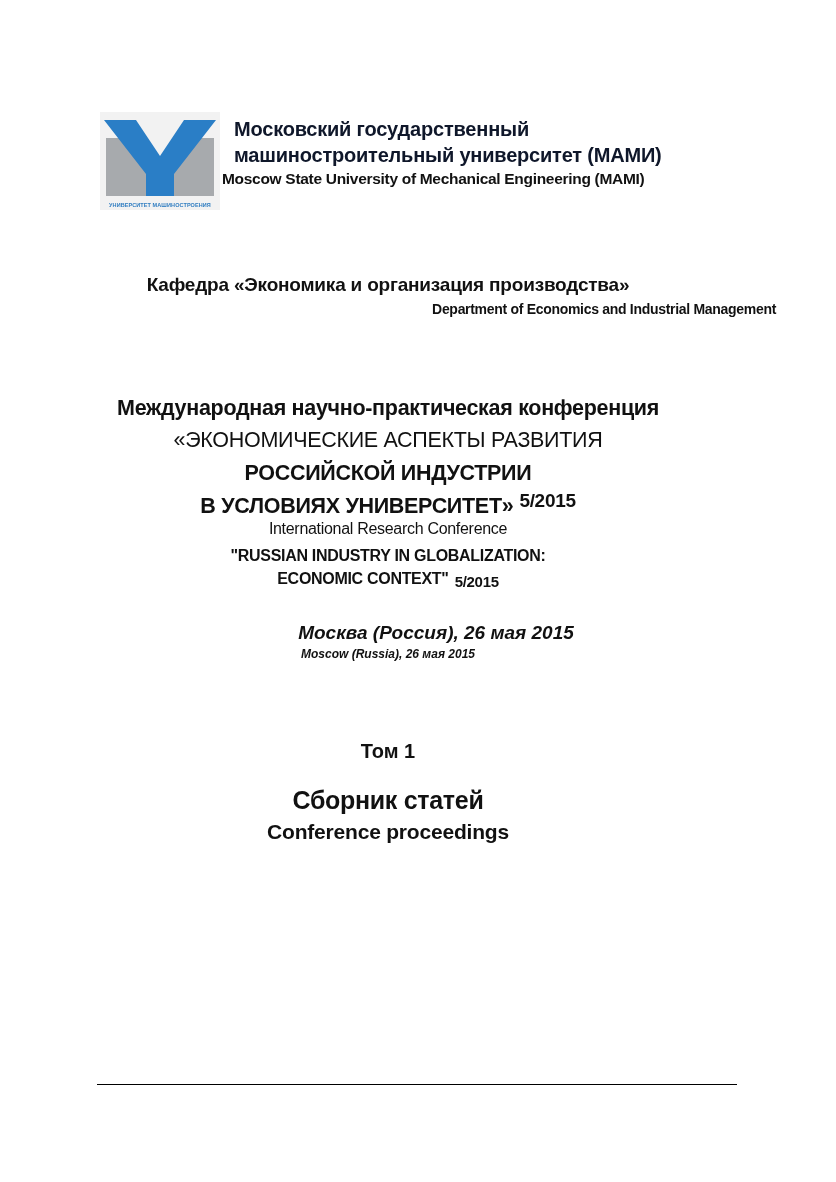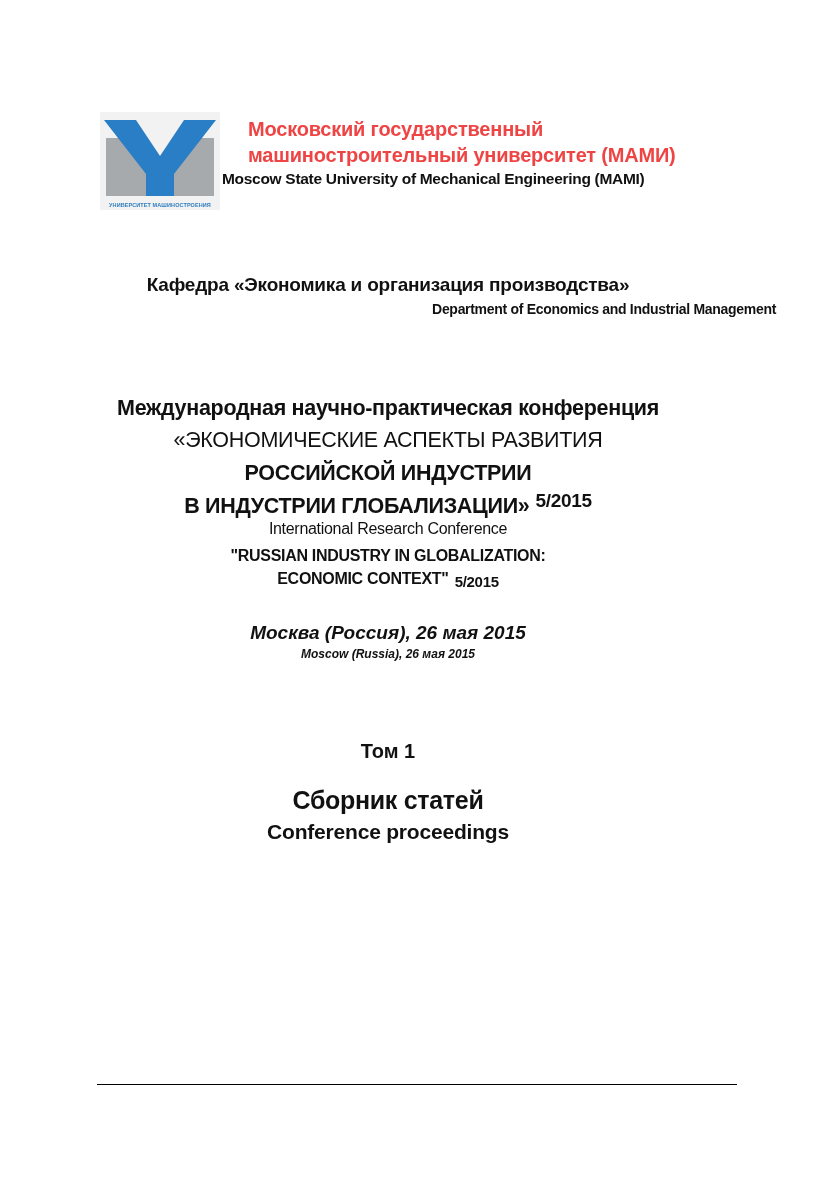--- a/index.html
+++ b/index.html
@@ -3,35 +3,35 @@
   <meta charset="utf-8">
   <style>
     html, body { margin: 0; padding: 0; background: #ffffff; }
     body { width: 836px; height: 1182px; position: relative; overflow: hidden;
            font-family: "Liberation Sans", "DejaVu Sans", sans-serif; color: #111; }
     .abs { position: absolute; }
     .logo { left: 100px; top: 112px; width: 120px; height: 98px; background: #f2f2f2; }
     .logo svg { display: block; }
     .logo-caption { position: absolute; left: 2px; right: 2px; bottom: 2px; font-size: 5.5px;
                     color: #2e7cc0; font-weight: bold; text-align: center; letter-spacing: 0.1px; white-space: nowrap; }
-    .uni-line { left: 248px; font-size: 20px; font-weight: bold; color: #ef4444; white-space: nowrap; letter-spacing: -0.2px; }
+    .uni-line { left: 234px; font-size: 20px; font-weight: bold; color: #0f172a; white-space: nowrap; letter-spacing: -0.2px; }
     .uni-en { left: 222px; font-size: 15.5px; font-weight: bold; color: #111; white-space: nowrap; letter-spacing: -0.3px; }
     .center { left: 0; width: 776px; text-align: center; white-space: nowrap; }
     .dept-ru { top: 274px; font-size: 19px; font-weight: bold; letter-spacing: -0.2px; }
     .dept-en { top: 301px; font-size: 14px; font-weight: bold; letter-spacing: -0.3px; text-align: right; }
     .conf-ru1 { top: 396px; font-size: 21.5px; font-weight: bold; letter-spacing: -0.3px; }
     .conf-ru2 { top: 428px; font-size: 21.5px; font-weight: normal; letter-spacing: -0.3px; }
     .conf-ru3 { top: 461px; font-size: 21.5px; font-weight: bold; letter-spacing: -0.3px; }
     .conf-ru4 { top: 494px; font-size: 21.5px; font-weight: bold; letter-spacing: -0.3px; }
     .conf-ru4 .num { font-size: 19px; position: relative; top: -6px; margin-left: 6px; }
     .conf-en1 { top: 520px; font-size: 16px; font-weight: normal; letter-spacing: -0.3px; }
     .conf-en2 { top: 547px; font-size: 16px; font-weight: bold; letter-spacing: -0.3px; }
     .conf-en3 { top: 570px; font-size: 16px; font-weight: bold; letter-spacing: -0.3px; }
     .conf-en3 .num { font-size: 15px; position: relative; top: 3px; margin-left: 6px; }
-    .city-ru { top: 622px; font-size: 19px; font-weight: bold; font-style: italic; }
+    .city-ru { top: 622px; font-size: 19px; font-weight: bold; font-style: italic; padding-left: 48px; }
     .city-en { top: 647px; font-size: 12px; font-weight: bold; font-style: italic; }
     .volume { top: 740px; font-size: 20px; font-weight: bold; text-align: center; }
     .proc-ru { top: 786px; font-size: 25px; font-weight: bold; letter-spacing: -0.3px; }
     .proc-en { top: 820px; font-size: 21px; font-weight: bold; letter-spacing: -0.2px; }
     .footer-rule { left: 97px; top: 1084px; width: 640px; height: 0; border-top: 1.5px solid #000; }
   </style>
 </head>
 <body>
 
 <div class="abs logo">
@@ -52,21 +52,21 @@
 <div class="abs uni-line" style="top:144px;">машиностроительный университет (МАМИ)</div>
 <div class="abs uni-en" style="top:170px;">Moscow State University of Mechanical Engineering (MAMI)</div>
 
 <div class="abs center dept-ru">Кафедра «Экономика и организация производства»</div>
 <div class="abs center dept-en">Department of Economics and Industrial Management</div>
 
 <div class="abs center conf-ru1">Международная научно-практическая конференция</div>
 <div class="abs center conf-ru2">«ЭКОНОМИЧЕСКИЕ АСПЕКТЫ РАЗВИТИЯ</div>
 <div class="abs center conf-ru3">РОССИЙСКОЙ ИНДУСТРИИ</div>
 <div class="abs center conf-ru4">
-  <span>В ИНДУСТРИИ ГЛОБАЛИЗАЦИИ»</span><span class="num">5/2015</span>
+  <span>В УСЛОВИЯХ УНИВЕРСИТЕТ»</span><span class="num">5/2015</span>
 </div>
 <div class="abs center conf-en1">International Research Conference</div>
 <div class="abs center conf-en2">"RUSSIAN INDUSTRY IN GLOBALIZATION:</div>
 <div class="abs center conf-en3">
   <span>ECONOMIC CONTEXT"</span><span class="num">5/2015</span>
 </div>
 
 <div class="abs center city-ru">Москва (Россия), 26 мая 2015</div>
 <div class="abs center city-en">Moscow (Russia), 26 мая 2015</div>
 

